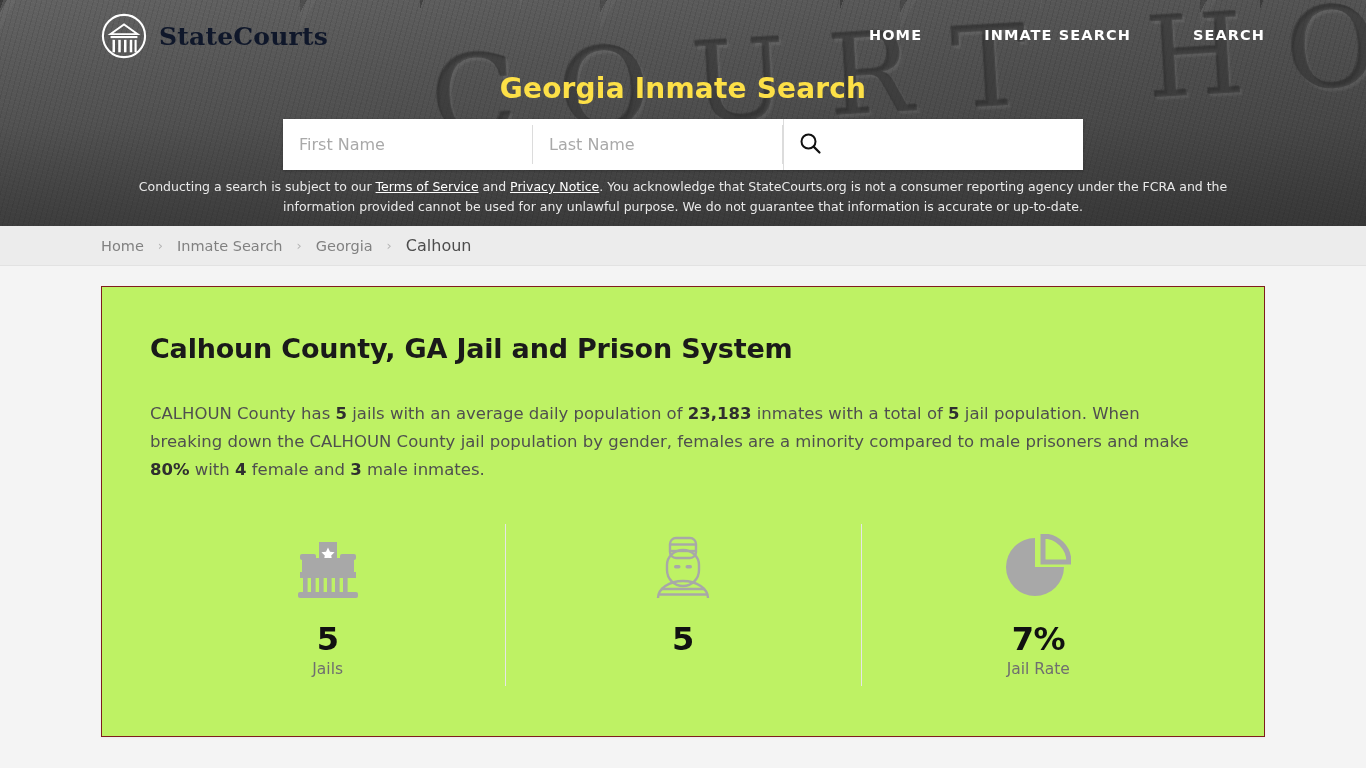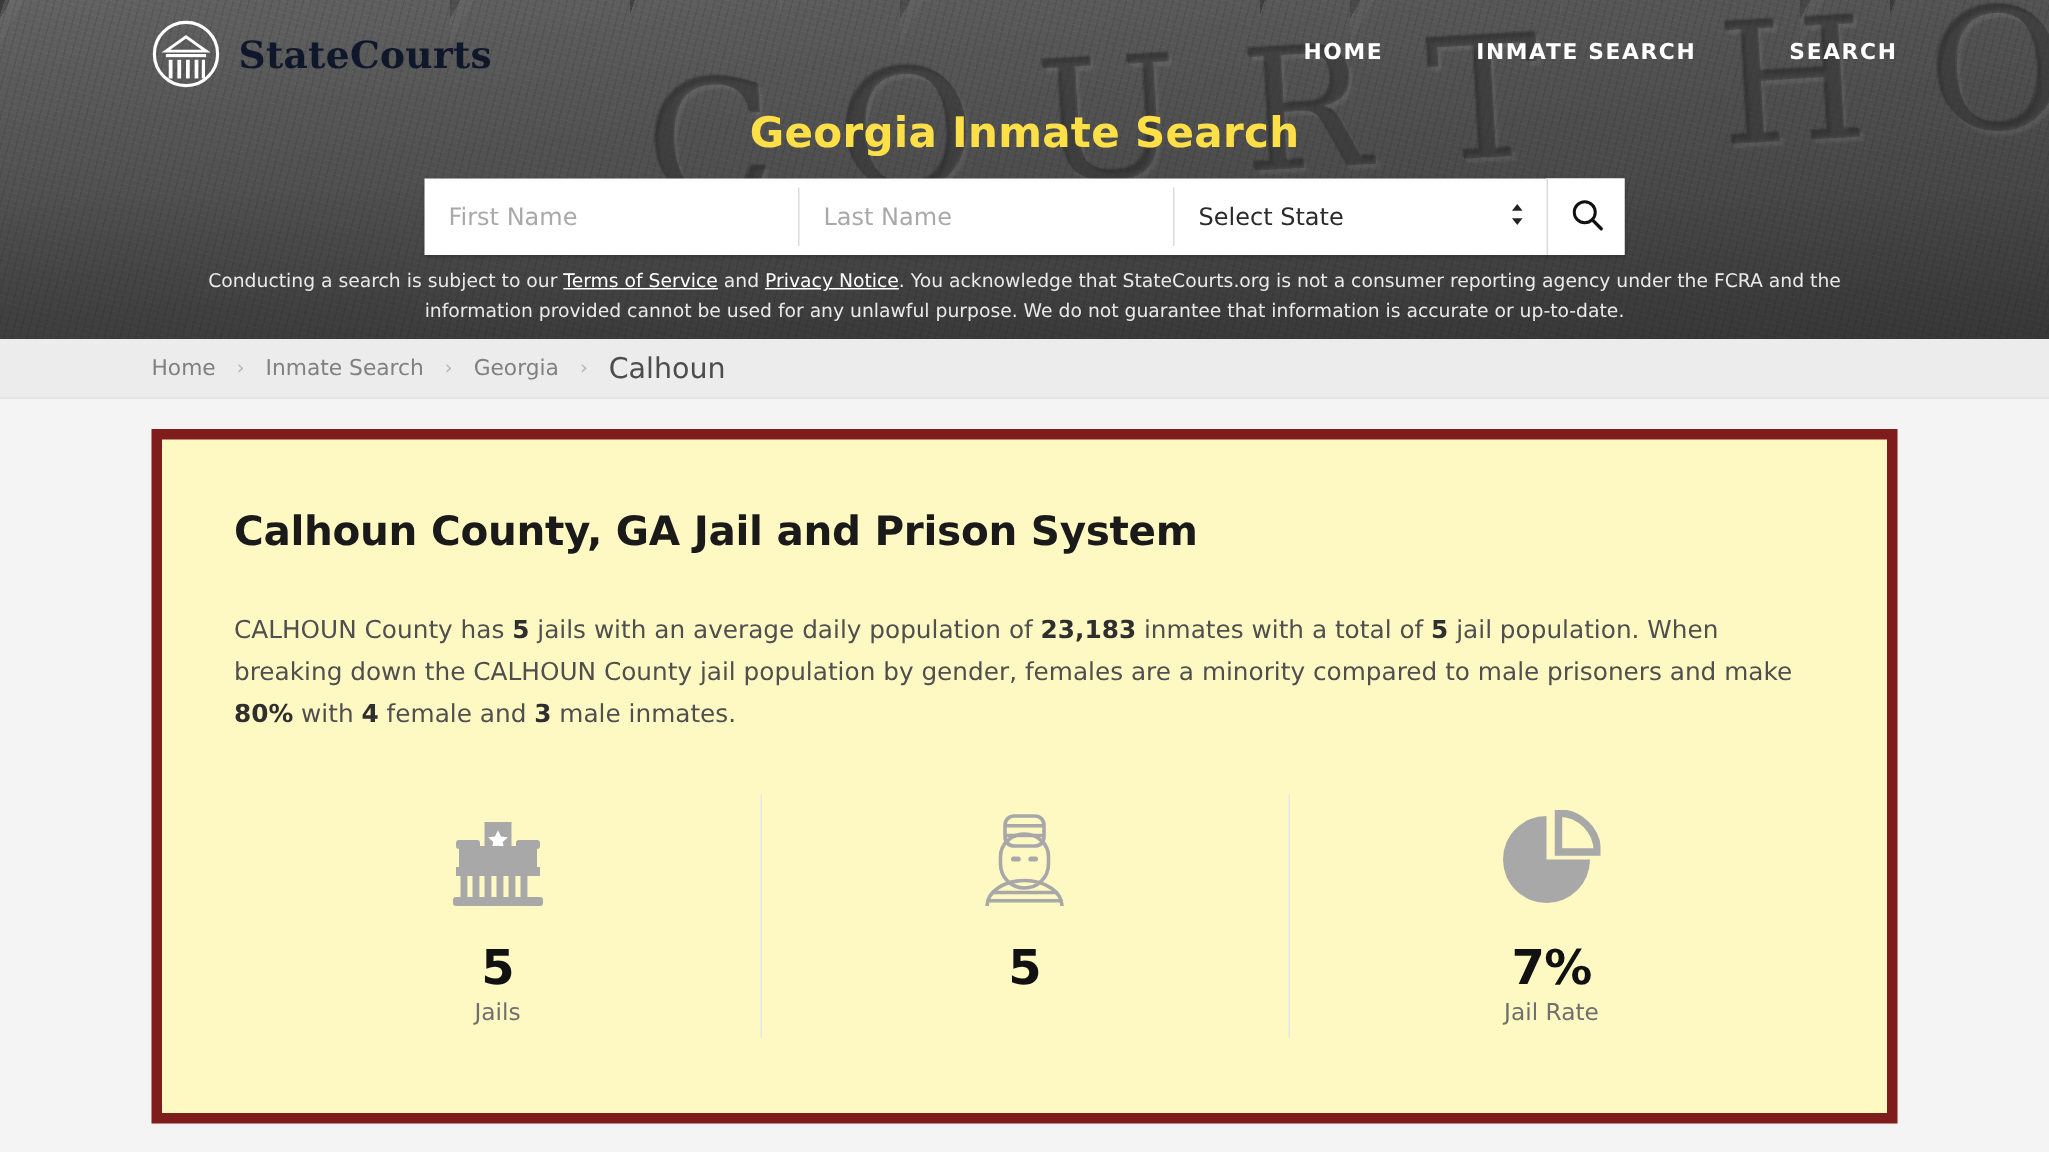--- a/index.html
+++ b/index.html
@@ -214,28 +214,28 @@
     color: #818181;
     font-size: 14.5px;
     text-decoration: none;
   }
   .crumbbar .sep {
     color: #b4b4b4;
     font-size: 13px;
     margin: 0 14px;
     line-height: 1;
   }
-  .crumbbar .current { color: #4d4d4d; font-size: 19px; }
+  .crumbbar .current { color: #4d4d4d; font-size: 16px; }
 
   
   .wrap { width: 1366px; padding: 20px 101px 0 101px; }
 
   .card {
-    background: #fef9c3;
-    border: 7px solid #7f1d1d;
+    background: #bef264;
+    border: 1px solid #7f1d1d;
     box-shadow: 0 1px 2px rgba(0,0,0,0.035);
   }
   .card-one { padding: 46px 48px 50px 48px; }
 
   h1.page-title {
     font-size: 27px;
     font-weight: 700;
     color: #1a1a1a;
     letter-spacing: -.2px;
     margin-bottom: 36px;
@@ -313,31 +313,20 @@
       <a href="#">SEARCH</a>
     </nav>
 
     <h2 class="hero-title">Georgia Inmate Search</h2>
 
     <form class="searchbar">
       <input class="field-first" type="text" placeholder="First Name" style="">
       <span class="vdiv"></span>
       <input class="field-last" type="text" placeholder="Last Name" style="">
       <span class="vdiv"></span>
-      <span class="state-wrap">
-        <select>
-          <option>Select State</option>
-        </select>
-        <span class="spin">
-          <svg width="11" height="17" viewBox="0 0 11 17" aria-hidden="true">
-            <path d="M5.5 1.5 L9 6 L2 6 Z" fill="#222"></path>
-            <path d="M5.5 15.5 L9 11 L2 11 Z" fill="#222"></path>
-          </svg>
-        </span>
-      </span>
       <button type="button" class="search-btn">
         <span>
           <svg width="24" height="24" viewBox="0 0 24 24" aria-hidden="true">
             <circle cx="10.5" cy="10.5" r="7" fill="none" stroke="#111" stroke-width="2"></circle>
             <line x1="15.6" y1="15.6" x2="21.5" y2="21.5" stroke="#111" stroke-width="2.2" stroke-linecap="round"></line>
           </svg>
         </span>
       </button>
     </form>
 

